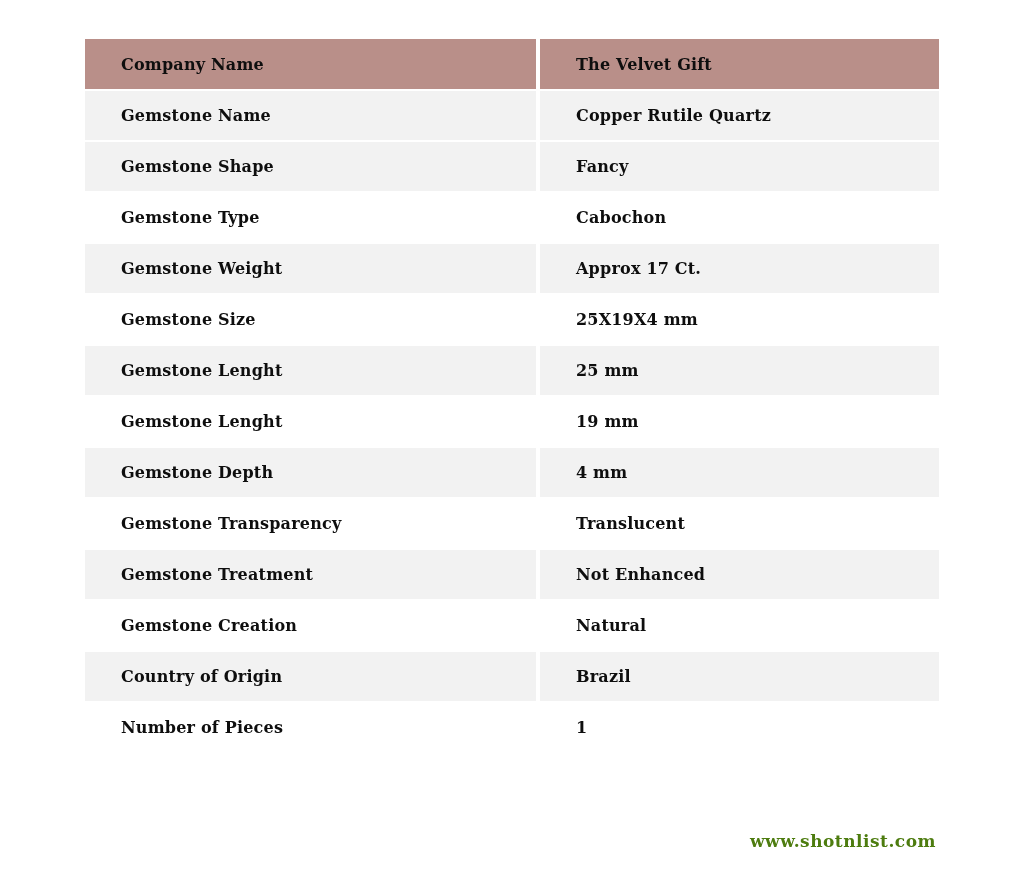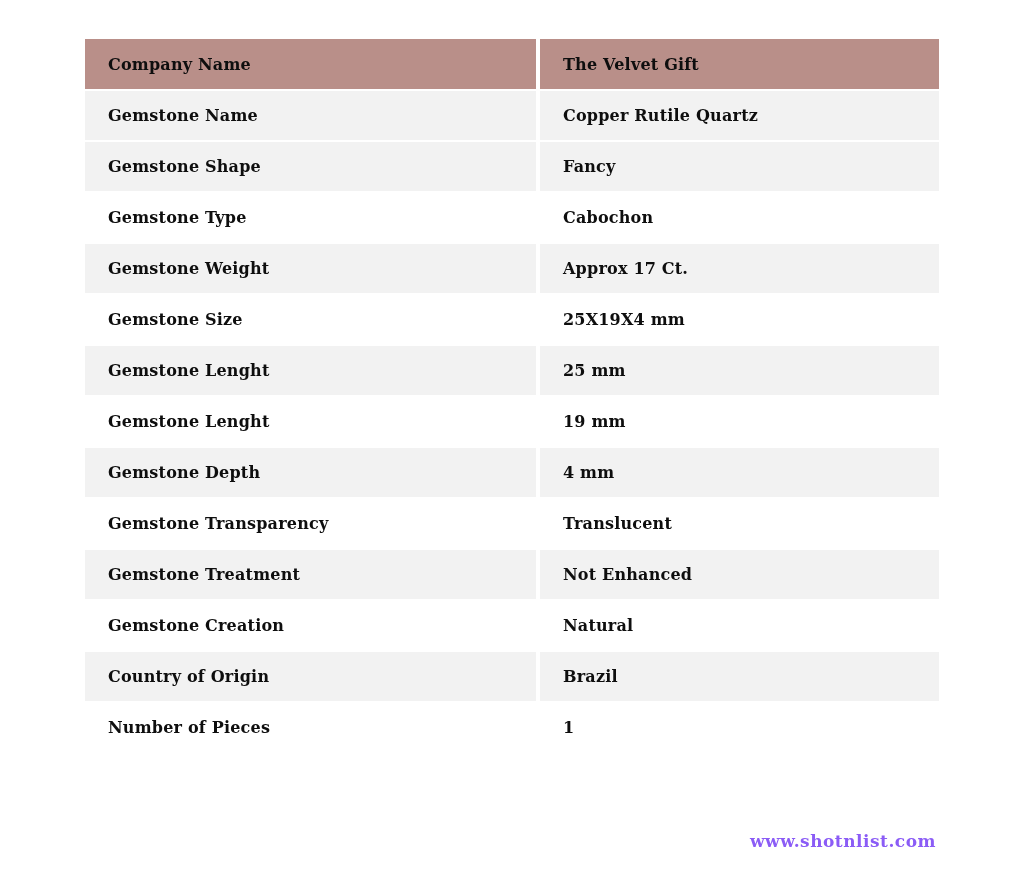--- a/index.html
+++ b/index.html
@@ -21,21 +21,21 @@
     display: flex;
     height: 49px;
     margin-bottom: 2px;
   }
   .row.header-row {
     height: 50px;
   }
   .cell {
     display: flex;
     align-items: center;
-    padding-left: 23px;
+    padding-left: 36px;
     font-weight: bold;
     font-size: 16px;
     color: #0e0e0e;
     letter-spacing: 0.2px;
   }
   .cell.label-cell { width: 451px; margin-right: 4px; }
   .cell.value-cell { width: 399px; }
   .row.alt .cell { background: #f2f2f2; text-align: center; }
   .row.plain .cell { background: #ffffff; }
   .watermark {
@@ -118,13 +118,13 @@
     <div class="cell value-cell">Brazil</div>
   </div>
 
   <div class="row plain">
     <div class="cell label-cell">Number of Pieces</div>
     <div class="cell value-cell">1</div>
   </div>
 </div>
 </div>
 
-<div class="watermark" style="color: #8b5cf6;">www.shotnlist.com</div>
+<div class="watermark" style="color: #4d7c0f;">www.shotnlist.com</div>
 
 </body></html>

